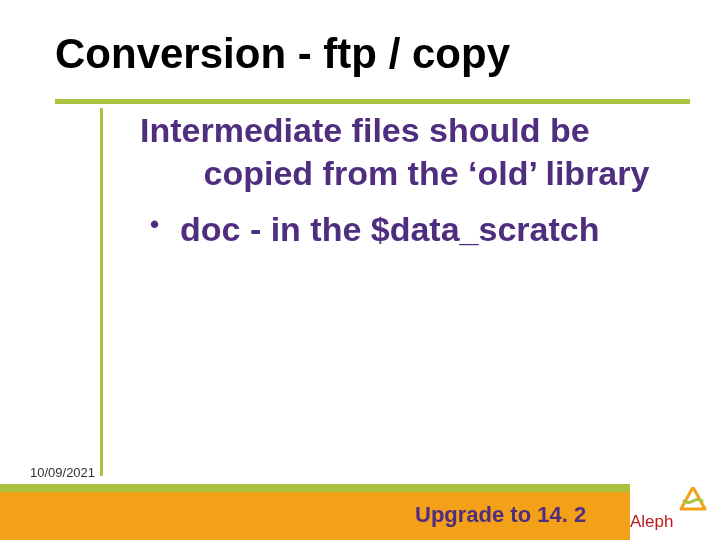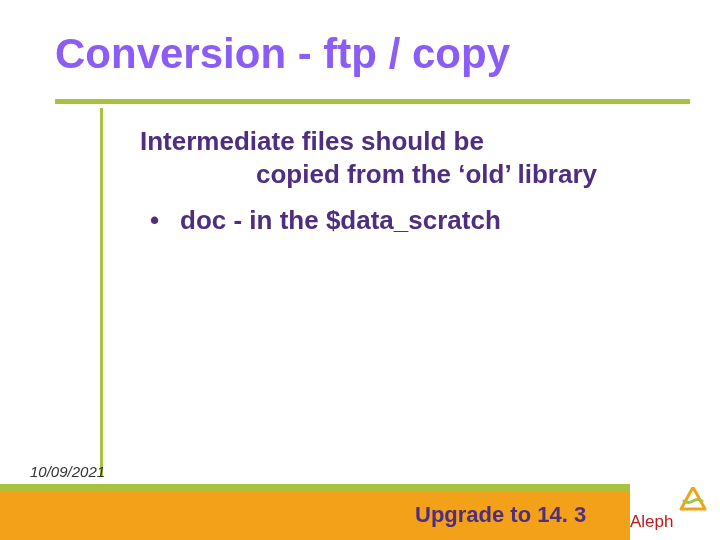--- a/index.html
+++ b/index.html
@@ -15,47 +15,47 @@
     position: relative;
     background: #ffffff;
   }
   .title {
     position: absolute;
     top: 30px;
     left: 55px;
     right: 30px;
     font-weight: 700;
     font-size: 42px;
-    color: #8b5cf6;
+    color: #000000;
     letter-spacing: 0;
   }
   .title-rule {
     position: absolute;
     top: 99px;
     left: 55px;
     right: 30px;
     height: 5px;
     background: #a9c23f;
   }
   .body-bar {
     position: absolute;
     top: 108px;
     left: 100px;
     width: 3px;
     height: 368px;
     background: #a9c23f;
   }
   .body {
     position: absolute;
-    top: 125px;
+    top: 109px;
     left: 140px;
     right: 55px;
     color: #4f2d7f;
     font-weight: 700;
-    font-size: 26px;
+    font-size: 34px;
     line-height: 1.25;
   }
   .lead {
     margin-bottom: 4px;
   }
   .lead .cont {
     display: block;
     padding-left: 48px;
     text-align: center;
   }
@@ -97,24 +97,23 @@
     left: 0;
     bottom: 48px;
     width: 630px;
     height: 8px;
     background: #a9c23f;
   }
   .date {
     position: absolute;
     bottom: 60px;
     left: 30px;
-    font-size: 15px;
+    font-size: 13px;
     color: #333333;
     font-weight: 400;
-    font-style: italic;
   }
   .footer-title {
     position: absolute;
     bottom: 12px;
     left: 415px;
     color: #4f2d7f;
     font-weight: 700;
     font-size: 22px;
   }
   .logo {
@@ -160,21 +159,21 @@
     <ul class="bullets">
       <li><span>doc - in the $data_scratch</span></li>
     </ul>
   </div>
 
   <div class="date">10/09/2021</div>
 
   <div class="footer-band">
     <div class="footer-green-top"></div>
     <div class="footer-orange"></div>
-    <div class="footer-title">Upgrade to 14. 3</div>
+    <div class="footer-title">Upgrade to 14. 2</div>
 
     <div class="logo">
       <div class="glyph">
         <svg width="30" height="24" viewBox="0 0 30 24">
           <path d="M3 22 L14 2 Q15 0 16 2 L27 22 Z" fill="none" stroke="#f4a11a" stroke-width="3" stroke-linejoin="round"></path>
           <path d="M6 14 Q10 17 15 14 Q20 11 24 14" fill="none" stroke="#a9c23f" stroke-width="3" stroke-linecap="round"></path>
         </svg>
       </div>
       <div class="word">Aleph</div>
     </div>

